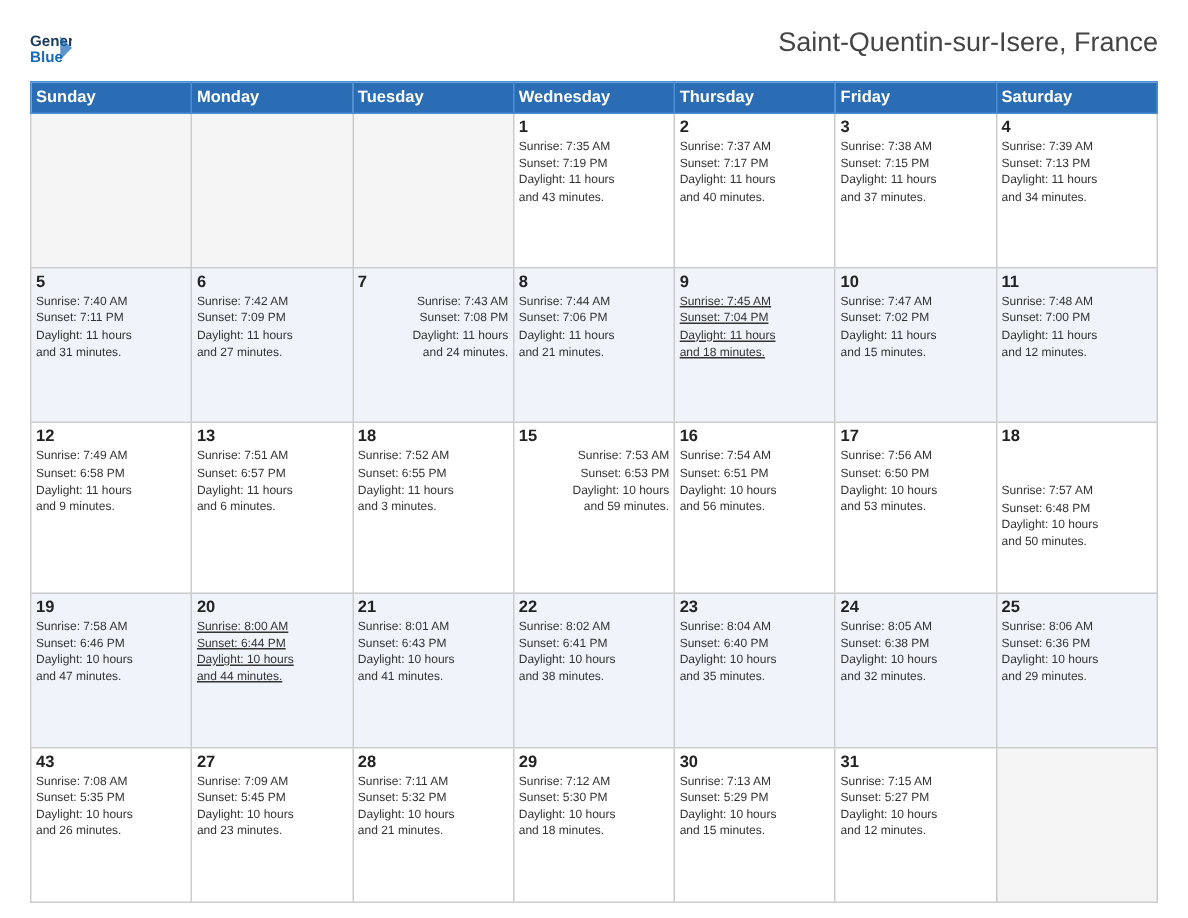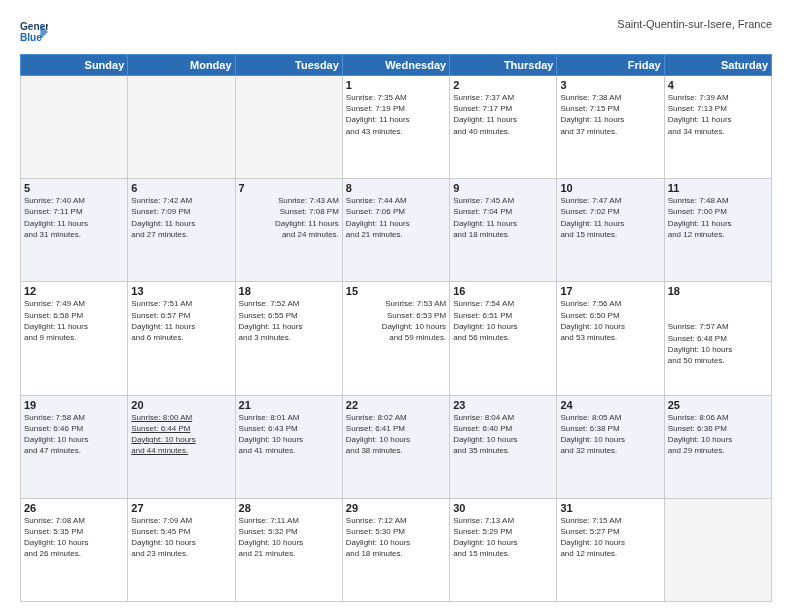--- a/index.html
+++ b/index.html
@@ -34,36 +34,36 @@
     }
     .title-block {
       text-align: right;
     }
     .month-title {
       font-size: 30px;
       font-weight: bold;
       color: #222;
     }
     .location {
-      font-size: 11px;
+      font-size: 18px;
       color: #444;
     }
     .calendar {
       flex: 1;
       border-collapse: collapse;
       width: 100%;
       table-layout: fixed;
     }
     .calendar th {
       background: #2a6db5;
       color: #fff;
       font-size: 11px;
       font-weight: bold;
       padding: 4px 3px;
-      text-align: right;
+      text-align: left;
       border: 1px solid #4a8fd5;
     }
     .calendar td {
       border: 1px solid #ccc;
       vertical-align: top;
       padding: 3px 3px;
       font-size: 8.5px;
       color: #333;
       background: #fff;
       height: 80px;
@@ -173,21 +173,21 @@
           </td>
           <td>
             <span class="day-num">8</span>
             <div class="day-info" style="white-space: pre-line;">Sunrise: 7:44 AM
 Sunset: 7:06 PM
 Daylight: 11 hours
 and 21 minutes.</div>
           </td>
           <td>
             <span class="day-num">9</span>
-            <div class="day-info" style="white-space: pre-line;">Sunrise: 7:45 AM
+            <div class="day-info" style="white-space: pre-line; text-decoration: underline;">Sunrise: 7:45 AM
 Sunset: 7:04 PM
 Daylight: 11 hours
 and 18 minutes.</div>
           </td>
           <td>
             <span class="day-num">10</span>
             <div class="day-info" style="white-space: pre-line;">Sunrise: 7:47 AM
 Sunset: 7:02 PM
 Daylight: 11 hours
 and 15 minutes.</div>
@@ -297,21 +297,21 @@
           <td>
             <span class="day-num">25</span>
             <div class="day-info" style="white-space: pre-line;">Sunrise: 8:06 AM
 Sunset: 6:36 PM
 Daylight: 10 hours
 and 29 minutes.</div>
           </td>
         </tr>
         <tr>
           <td>
-            <span class="day-num">26</span>
+            <span class="day-num">43</span>
             <div class="day-info" style="white-space: pre-line;">Sunrise: 7:08 AM
 Sunset: 5:35 PM
 Daylight: 10 hours
 and 26 minutes.</div>
           </td>
           <td>
             <span class="day-num">27</span>
             <div class="day-info" style="white-space: pre-line;">Sunrise: 7:09 AM
 Sunset: 5:45 PM
 Daylight: 10 hours

